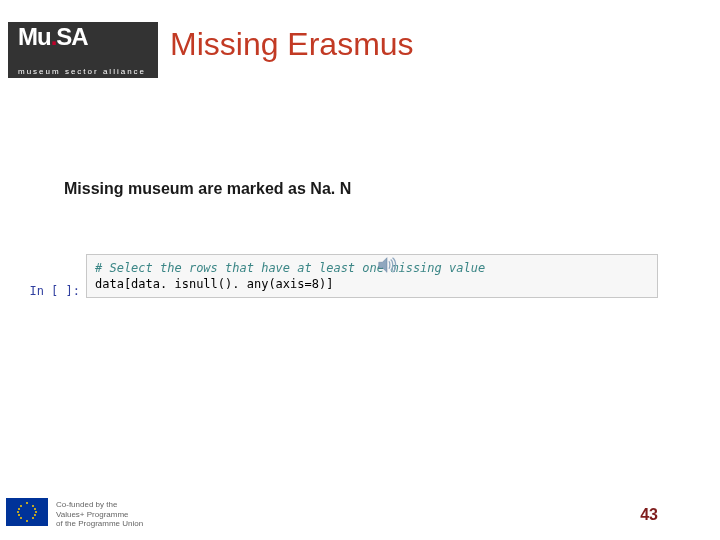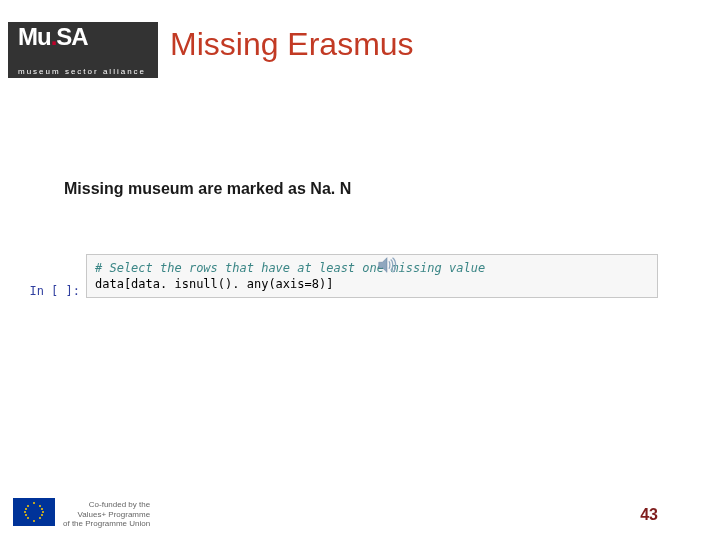--- a/index.html
+++ b/index.html
@@ -26,21 +26,21 @@
   .prompt { width: 62px; flex: none; text-align: right; padding: 6px 6px 0 0; font-family: "Consolas","Menlo",monospace; font-size: 12px; color: #303f9f; }
   .prompt .bracket { color: #303f9f; }
   .code-box { flex: 1; border: 1px solid #c8c8c8; background: #f7f7f7; padding: 5px 8px; font-family: "Consolas","Menlo",monospace; font-size: 12px; line-height: 1.35; white-space: pre; }
   .tok-comment { color: #3b8686; font-style: italic; }
 
   
   .speaker-icon { position: absolute; left: 376px; top: 254px; width: 22px; height: 22px; }
   .speaker-icon svg { width: 22px; height: 22px; }
 
   
-  .footer { position: absolute; bottom: 14px; left: 11px; right: 16px; height: 40px; text-align: right; }
+  .footer { position: absolute; bottom: 14px; left: 4px; right: 16px; height: 40px; }
   .eu-flag { position: absolute; left: 2px; bottom: 0; width: 42px; height: 28px; background: #003399; display: flex; align-items: center; justify-content: center; }
   .eu-flag svg { width: 28px; height: 28px; }
   .eu-text { position: absolute; left: 52px; bottom: -2px; font-size: 8px; line-height: 1.15; color: #666; }
   .page-num { position: absolute; right: 6px; bottom: 2px; font-size: 16px; color: #7f1d1d; font-weight: bold; }
 
   .logo { background: #333333; }
 </style>
 </head>
 <body>
 

